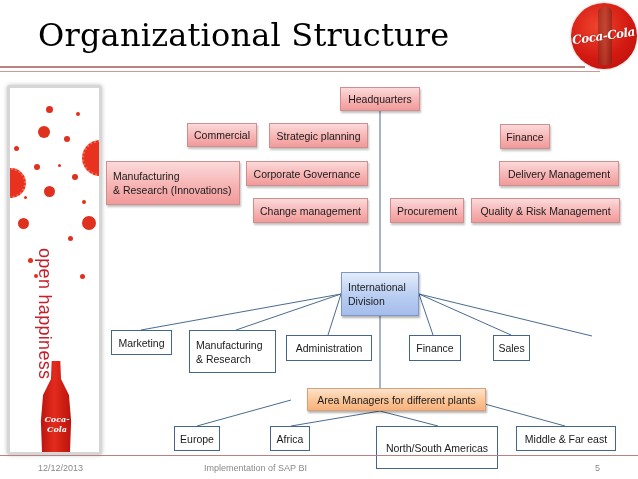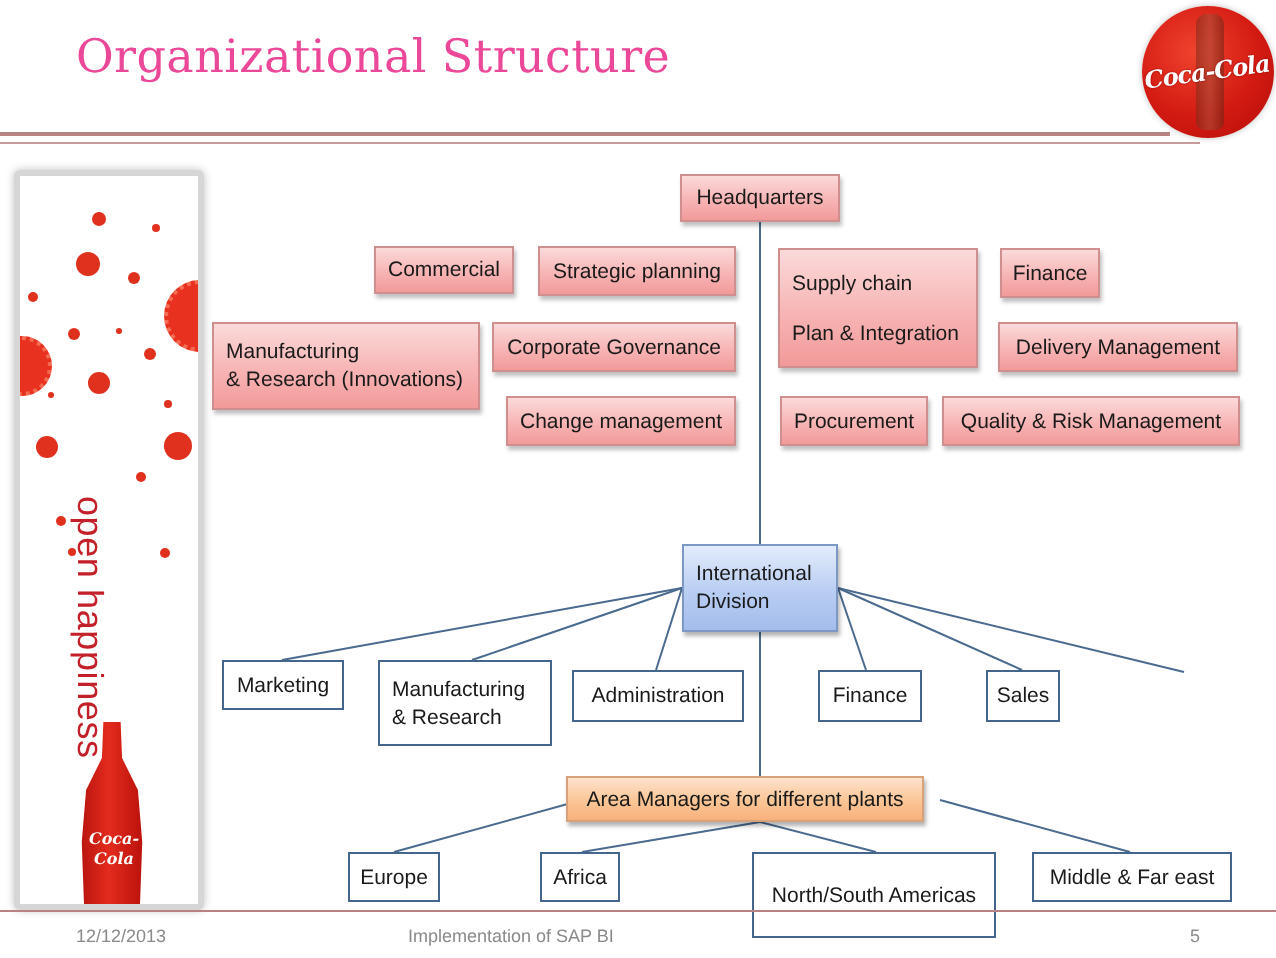--- a/index.html
+++ b/index.html
@@ -4,21 +4,21 @@
   <style>
     * { box-sizing: border-box; margin: 0; padding: 0; }
     html, body { width: 638px; height: 479px; overflow: hidden; background: #ffffff; }
     body { position: relative; font-family: "Liberation Sans", "DejaVu Sans", sans-serif; }
 
     .slide { position: absolute; left: 0; top: 0; width: 638px; height: 479px; background: #ffffff; }
 
     .title {
       position: absolute; left: 38px; top: 16px;
       font-family: "DejaVu Serif", "Liberation Serif", serif;
-      font-size: 23px; color: #ec4899; letter-spacing: 0.2px; font-weight: normal;
+      font-size: 32px; color: #000000; letter-spacing: 0.2px; font-weight: normal;
       white-space: nowrap;
     }
     .title-rule { position: absolute; left: 0; height: 2px; background: #b77a7a; }
     .rule1 { top: 66px; width: 585px; background: #b98282; }
     .rule2 { top: 71px; width: 600px; height: 1px; background: #c89b9b; }
 
     .logo {
       position: absolute; left: 571px; top: 3px; width: 66px; height: 66px; border-radius: 50%;
       background: radial-gradient(circle at 40% 35%, #f0432e 0%, #d31a12 55%, #b30f0a 100%);
       box-shadow: 0 0 3px rgba(0,0,0,0.25);
@@ -164,24 +164,20 @@
     <span>Manufacturing</span>
     <span>&amp; Research (Innovations)</span>
   </div>
   <div class="box pink center" style="left:246px;top:161px;width:122px;height:25px;">
     <span>Corporate Governance</span>
   </div>
   <div class="box pink center" style="left:253px;top:198px;width:115px;height:25px;justify-content:flex-end;">
     <span>Change management</span>
   </div>
 
-  <div class="box pink multi" style="left:389px;top:124px;width:100px;height:60px;justify-content:space-around;padding:4px 6px;">
-    <span>Supply chain</span>
-    <span>Plan &amp; Integration</span>
-  </div>
   <div class="box pink center" style="left:500px;top:124px;width:50px;height:25px;">
     <span>Finance</span>
   </div>
   <div class="box pink center" style="left:499px;top:161px;width:120px;height:25px;">
     <span>Delivery Management</span>
   </div>
   <div class="box pink center" style="left:471px;top:198px;width:149px;height:25px;">
     <span>Quality &amp; Risk Management</span>
   </div>
   <div class="box pink center" style="left:390px;top:198px;width:74px;height:25px;">
@@ -203,21 +199,21 @@
   <div class="box white center" style="left:286px;top:335px;width:86px;height:26px;">
     <span>Administration</span>
   </div>
   <div class="box white center" style="left:409px;top:335px;width:52px;height:26px;">
     <span>Finance</span>
   </div>
   <div class="box white center" style="left:493px;top:335px;width:37px;height:26px;">
     <span>Sales</span>
   </div>
 
-  <div class="box orange center" style="left:283px;top:388px;width:179px;height:23px;">
+  <div class="box orange center" style="left:307px;top:388px;width:179px;height:23px;">
     <span>Area Managers for different plants</span>
   </div>
 
   <div class="box white center" style="left:174px;top:426px;width:46px;height:25px;">
     <span>Europe</span>
   </div>
   <div class="box white center" style="left:270px;top:426px;width:40px;height:25px;">
     <span>Africa</span>
   </div>
   <div class="box white center" style="left:376px;top:426px;width:122px;height:43px;">

